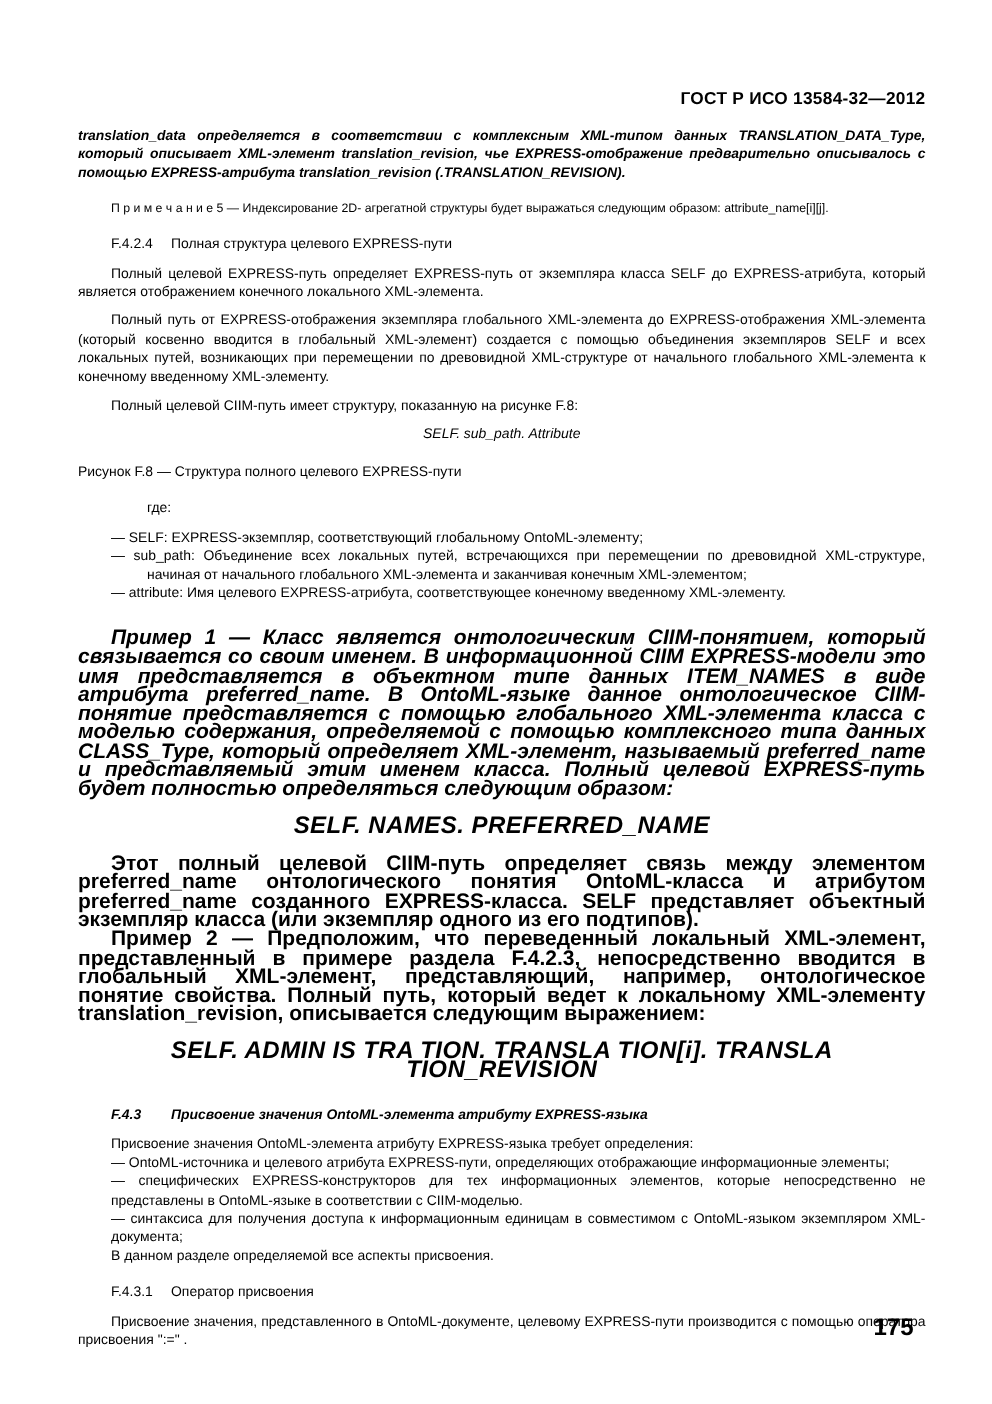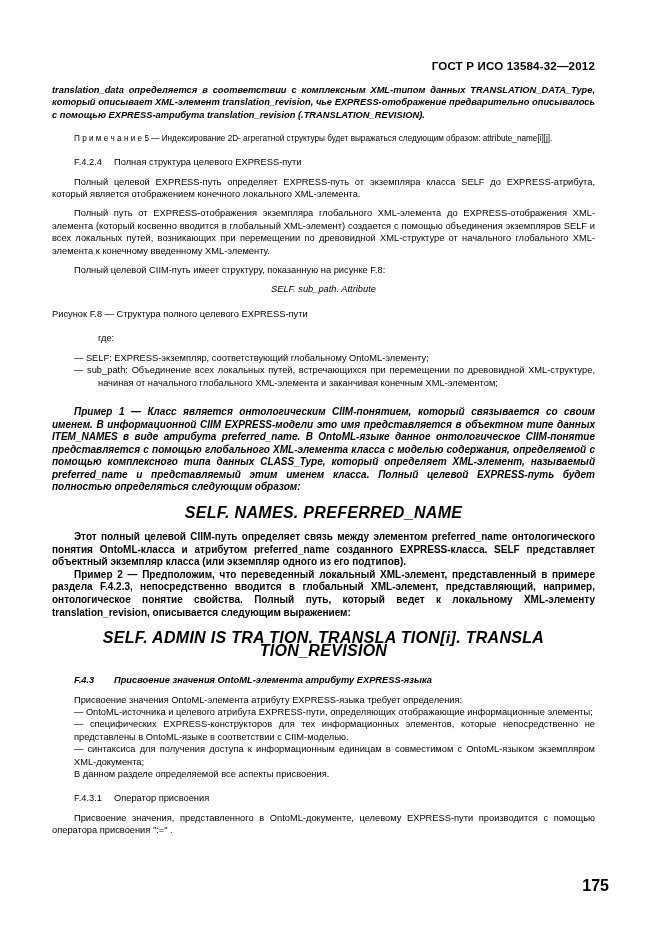--- a/index.html
+++ b/index.html
@@ -13,21 +13,21 @@
     font-family: "Liberation Serif", serif;
     color: #000000;
     position: relative;
     overflow: hidden;
   }
   .page {
     position: relative;
     width: 661px;
     height: 936px;
     box-sizing: border-box;
-    padding: 60px 66px 40px 52px;
+    padding: 60px 44px 40px 52px;
   }
   .header {
     text-align: right;
     font-family: "Liberation Sans", sans-serif;
     font-weight: bold;
     font-size: 11.5px;
     letter-spacing: 0.2px;
     margin-bottom: 12px;
   }
   .p {
@@ -100,21 +100,21 @@
   .dash-item2 {
     font-family: "Liberation Sans", sans-serif;
     font-size: 9.3px;
     line-height: 12.4px;
     text-align: justify;
     padding-left: 22px;
     text-indent: 0;
   }
   .example {
     font-family: "Liberation Sans", sans-serif;
-    font-size: 10px;
+    font-size: 14px;
     font-weight: bold;
     line-height: 12.6px;
     text-align: justify;
     text-indent: 22px;
   }
   .pagenum {
     position: absolute;
     right: 52px;
     bottom: 41px;
     font-family: "Liberation Sans", sans-serif;
@@ -143,20 +143,21 @@
   <div class="p indent gap-s">Полный целевой CIIM-путь имеет структуру, показанную на рисунке F.8:</div>
 
   <div class="center-italic gap-s">SELF. sub_path. Attribute</div>
 
   <div class="figcaption gap-m">Рисунок F.8 — Структура полного целевого EXPRESS-пути</div>
 
   <div class="gde gap-m">где:</div>
 
   <div class="dash-item gap-s">—   SELF: EXPRESS-экземпляр, соответствующий глобальному OntoML-элементу;</div>
   <div class="dash-item">—   sub_path: Объединение всех локальных путей, встречающихся при перемещении по древовидной XML-структуре, начиная от начального глобального XML-элемента и заканчивая конечным XML-элементом;</div>
+  <div class="dash-item">—   attribute: Имя целевого EXPRESS-атрибута, соответствующее конечному введенному XML-элементу.</div>
 
   <div class="example gap-l">Пример 1 — Класс является онтологическим CIIM-понятием, который связывается со своим именем. В информационной CIIM EXPRESS-модели это имя представляется в объектном типе данных ITEM_NAMES в виде атрибута preferred_name. В OntoML-языке данное онтологическое CIIM-понятие представляется с помощью глобального XML-элемента класса с моделью содержания, определяемой с помощью комплексного типа данных CLASS_Type, который определяет XML-элемент, называемый preferred_name и представляемый этим именем класса. Полный целевой EXPRESS-путь будет полностью определяться следующим образом:</div>
 
   <div class="center-bi gap-m">SELF. NAMES. PREFERRED_NAME</div>
 
   <div class="example gap-m">Этот полный целевой CIIM-путь определяет связь между элементом preferred_name онтологического понятия OntoML-класса и атрибутом preferred_name созданного EXPRESS-класса. SELF представляет объектный экземпляр класса (или экземпляр одного из его подтипов).</div>
 
   <div class="example">Пример 2 — Предположим, что переведенный локальный XML-элемент, представленный в примере раздела F.4.2.3, непосредственно вводится в глобальный XML-элемент, представляющий, например, онтологическое понятие свойства. Полный путь, который ведет к локальному XML-элементу translation_revision, описывается следующим выражением:</div>
 
   <div class="center-bi gap-m">SELF. ADMIN IS TRA TION. TRANSLA TION[i]. TRANSLA TION_REVISION</div>

